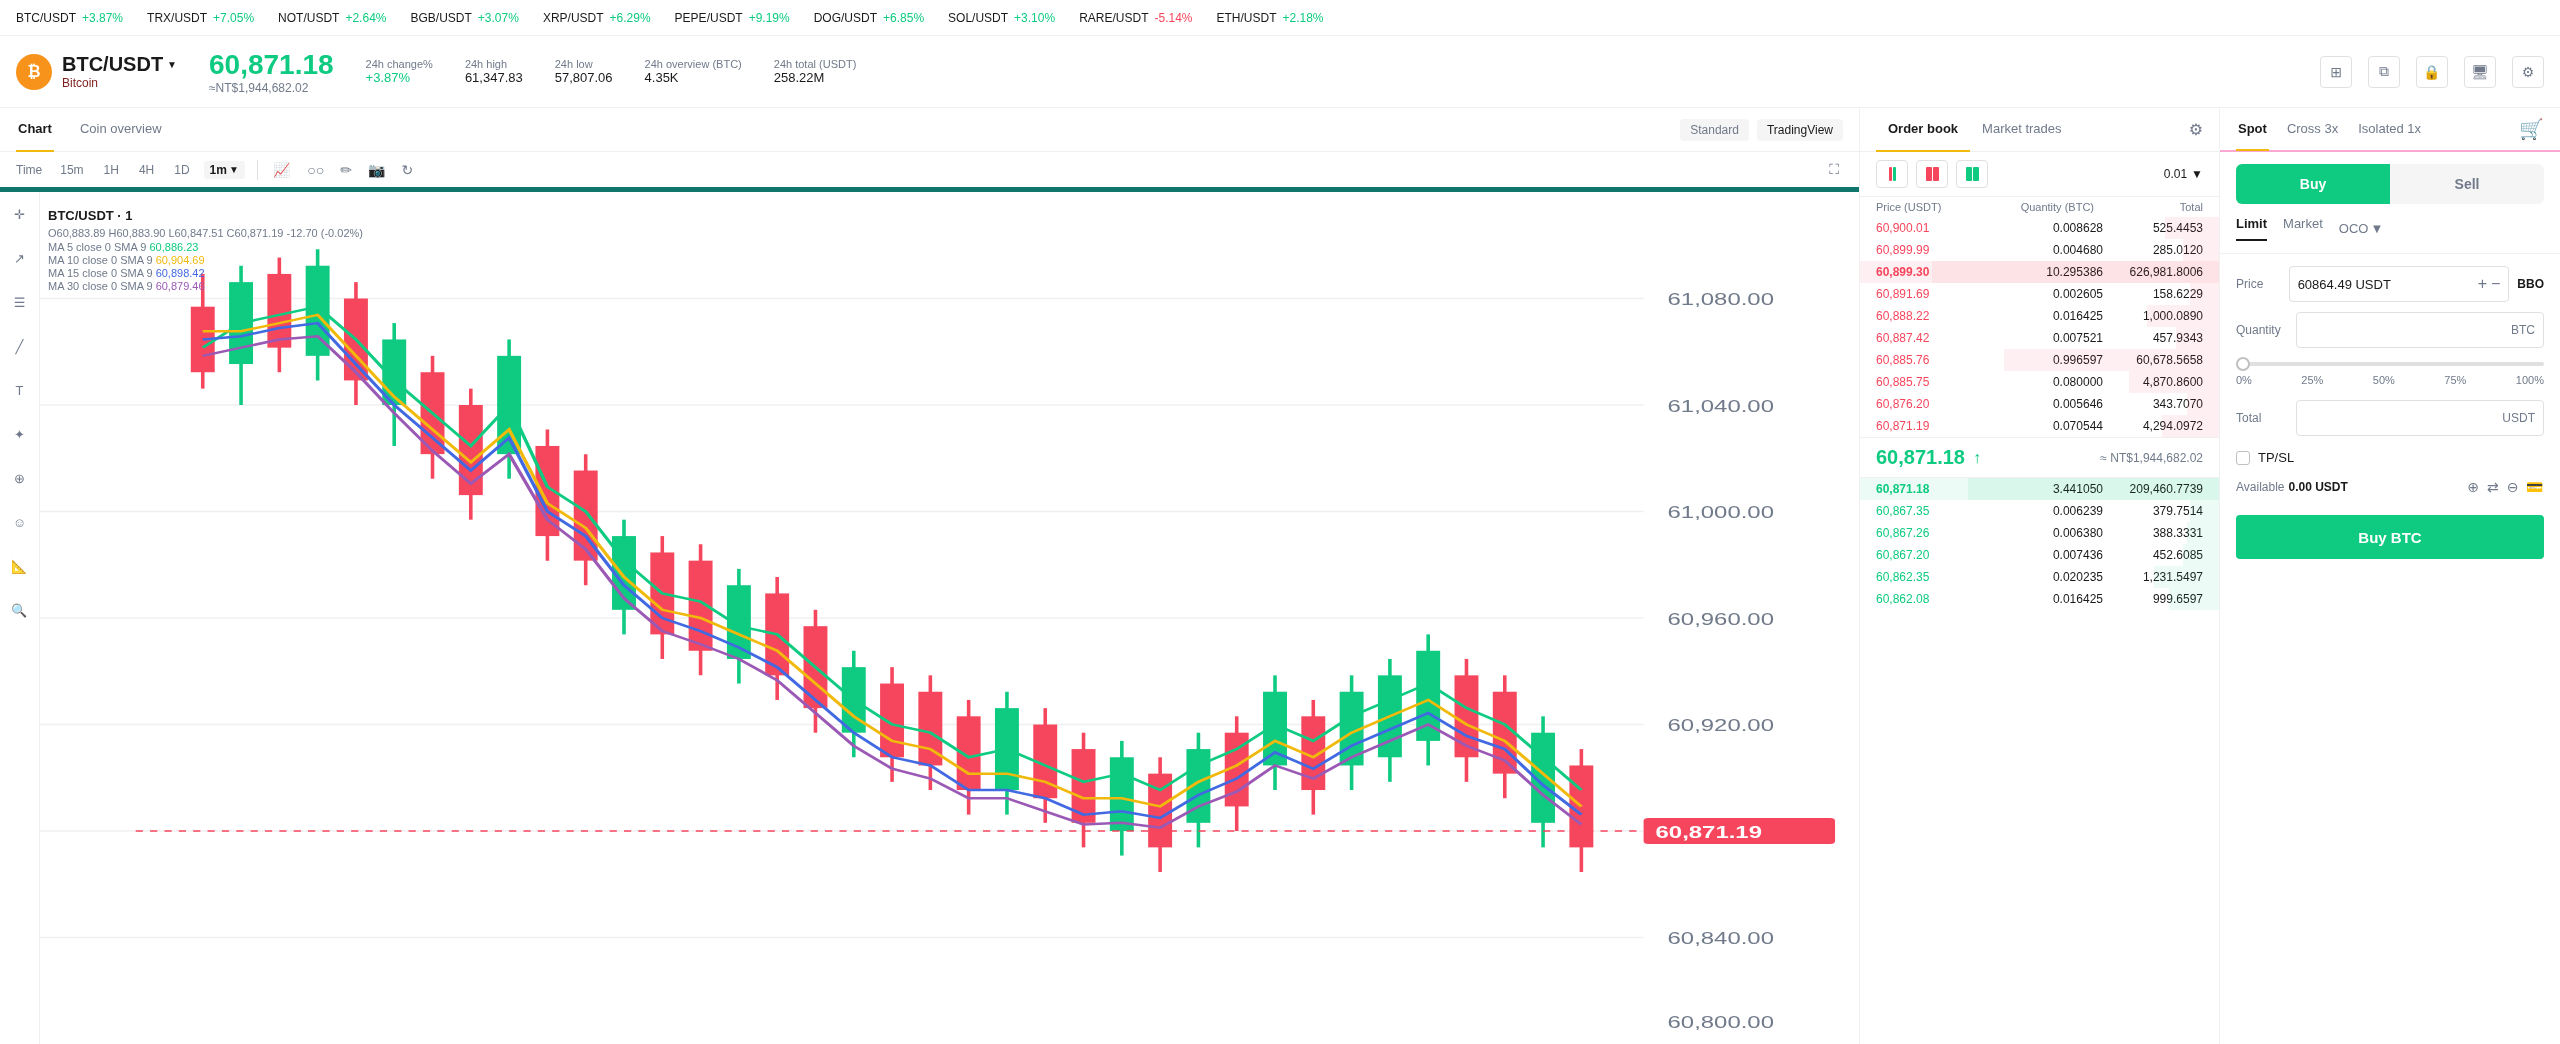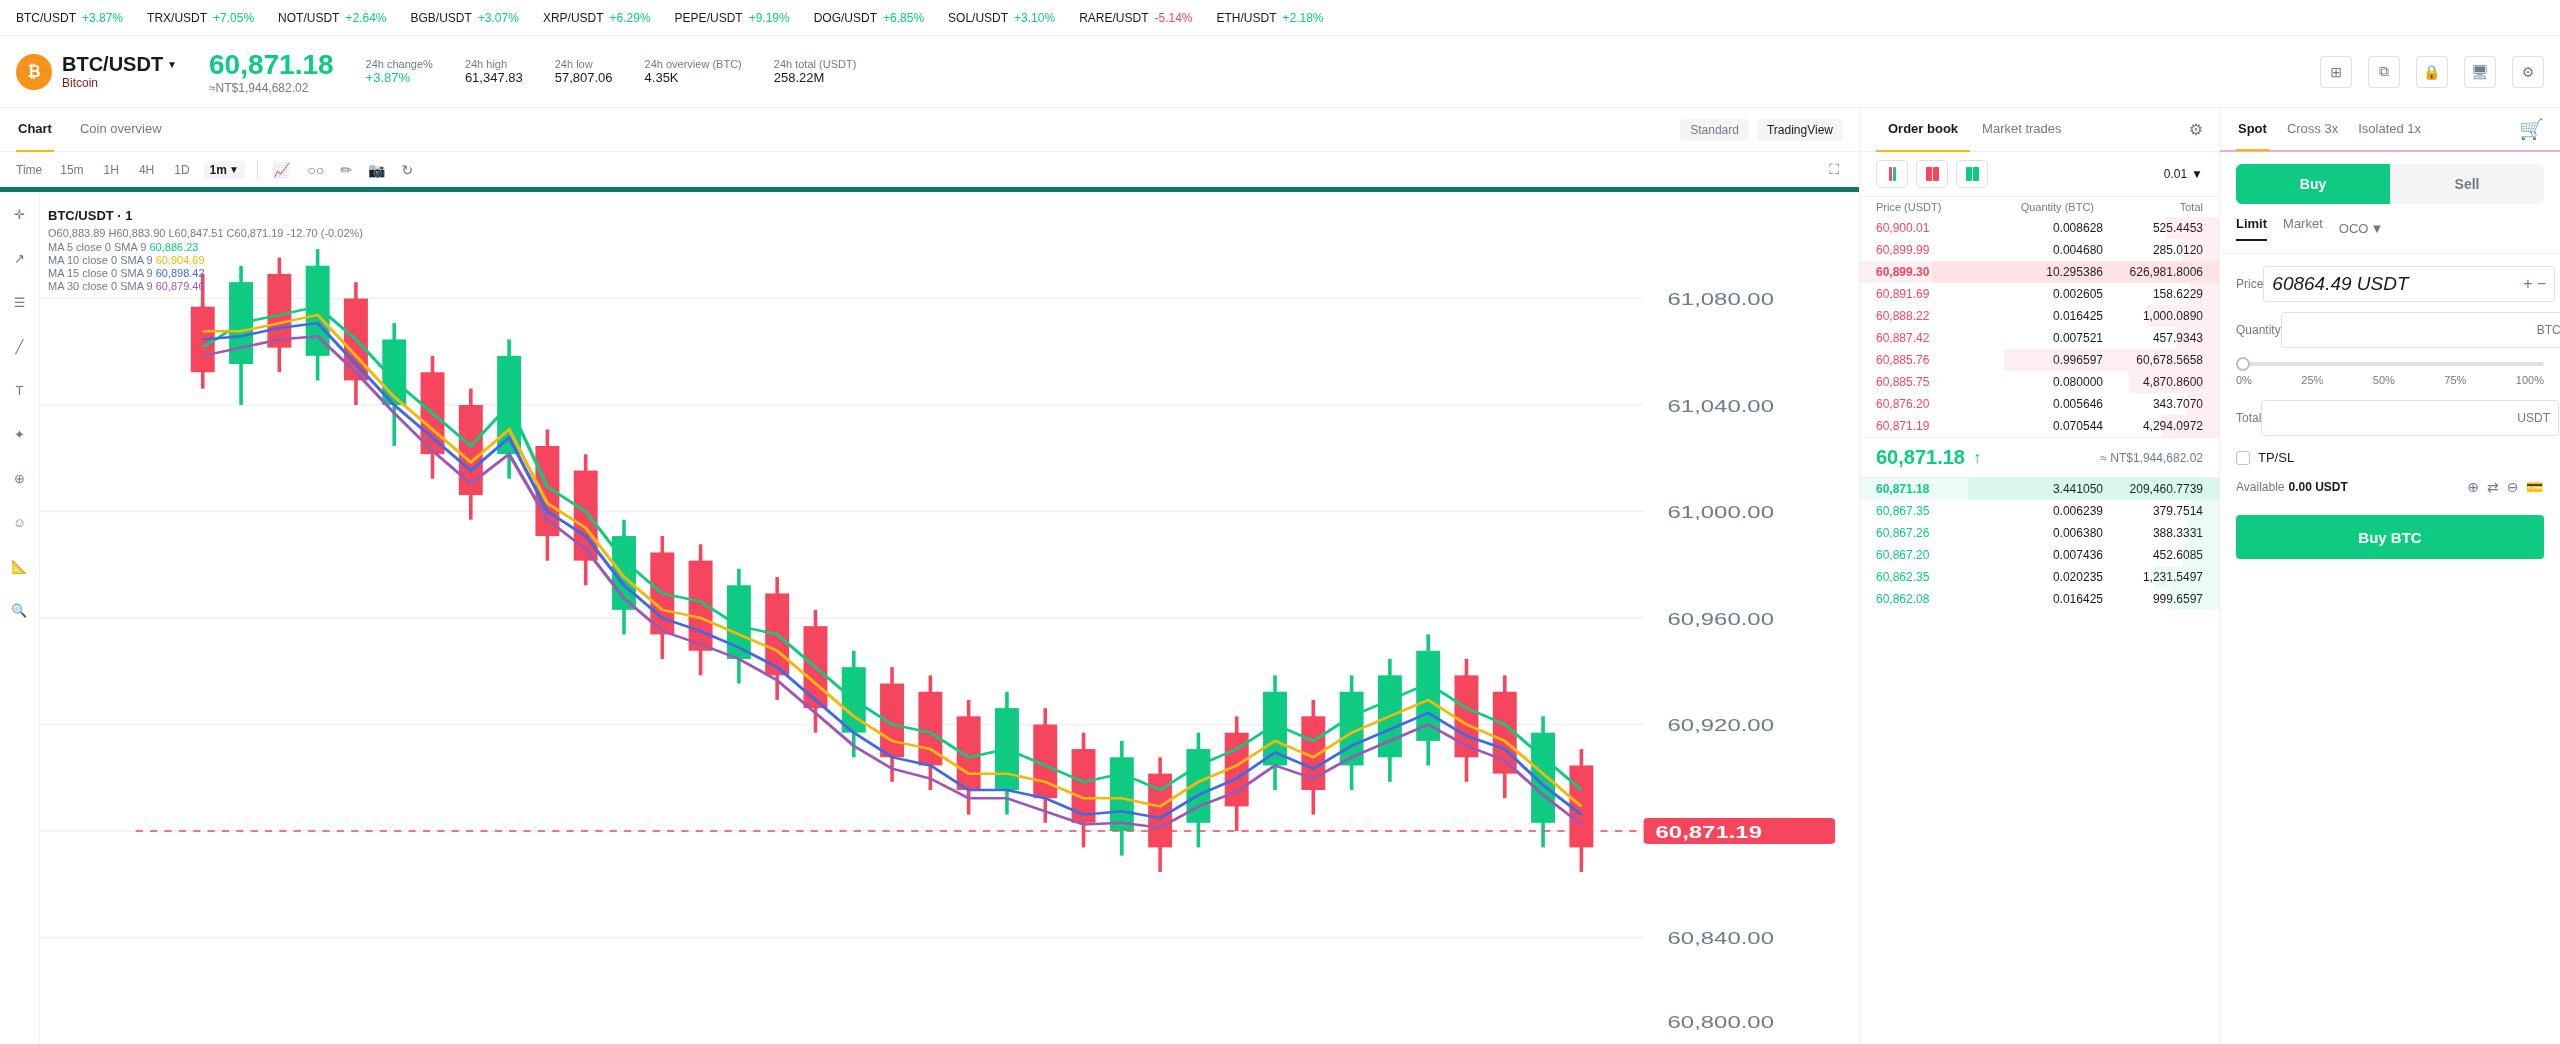--- a/index.html
+++ b/index.html
@@ -123,21 +123,21 @@
 
     #order-type-tabs { display: flex; align-items: center; padding: 0 16px 12px; gap: 16px; border-bottom: 1px solid #f0f0f0; }
     .order-type { font-size: 13px; color: #707a8a; cursor: pointer; padding-bottom: 8px; border-bottom: 2px solid transparent; }
     .order-type.active { color: #1a1a1a; font-weight: 600; border-bottom: 2px solid #1a1a1a; }
     .order-type-drop { font-size: 13px; color: #707a8a; cursor: pointer; display: flex; align-items: center; gap: 2px; }
 
     #trade-form { padding: 12px 16px; display: flex; flex-direction: column; gap: 10px; }
     .form-row { display: flex; align-items: center; }
     .form-label { font-size: 12px; color: #707a8a; width: 60px; }
     .form-input-wrap { flex: 1; border: 1px solid #e0e0e0; border-radius: 4px; display: flex; align-items: center; padding: 0 8px; height: 36px; }
-    .form-input { flex: 1; border: none; outline: none; font-size: 19px; color: #1a1a1a; font-style: italic; }
+    .form-input { flex: 1; border: none; outline: none; font-size: 13px; color: #1a1a1a; }
     .form-unit { font-size: 12px; color: #707a8a; }
     .form-plus { font-size: 16px; color: #707a8a; margin-left: 4px; cursor: pointer; }
     .form-minus { font-size: 16px; color: #707a8a; margin-left: 4px; cursor: pointer; }
     .bbo-btn { font-size: 12px; color: #1a1a1a; cursor: pointer; margin-left: 8px; font-weight: 600; }
 
     
     .slider-row { padding: 4px 0; }
     .slider-track { width: 100%; height: 4px; background: #e0e0e0; border-radius: 2px; position: relative; margin-bottom: 8px; }
     .slider-thumb { width: 14px; height: 14px; background: #fff; border: 2px solid #c0c0c0; border-radius: 50%; position: absolute; top: -5px; left: 0; }
     .slider-labels { display: flex; justify-content: space-between; font-size: 11px; color: #707a8a; }

